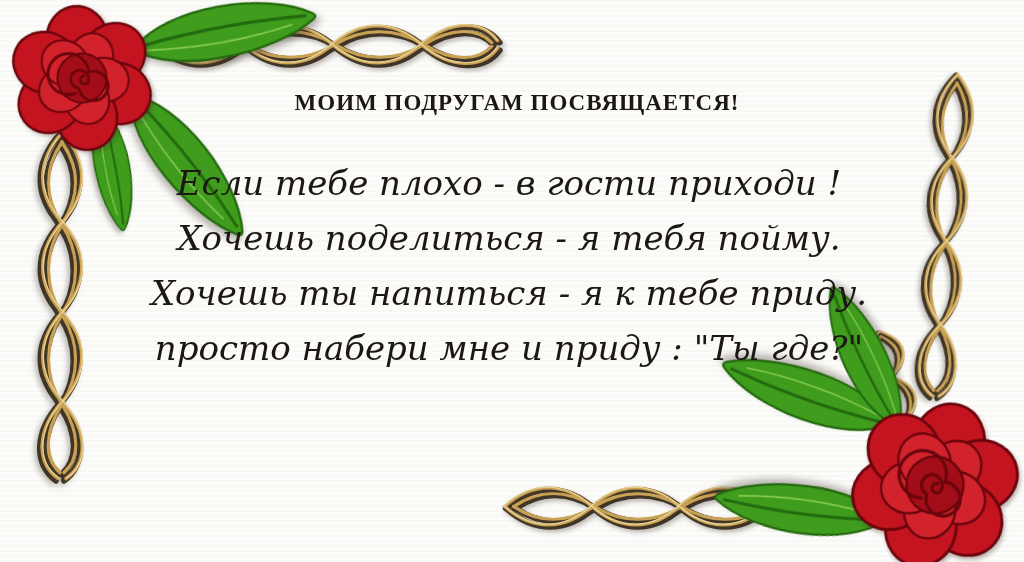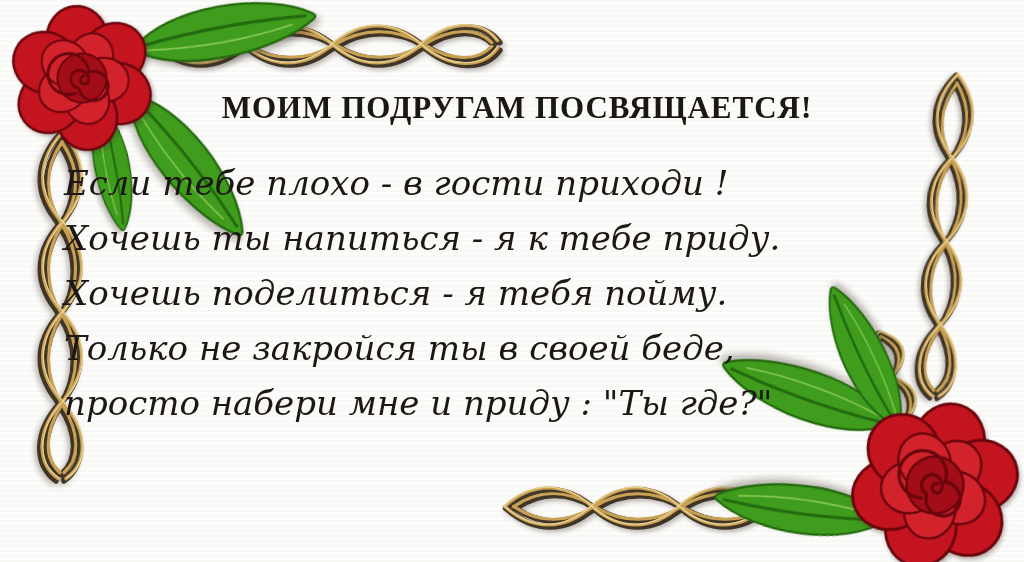--- a/index.html
+++ b/index.html
@@ -14,25 +14,25 @@
   }
   .deco-layer{position:absolute;inset:0;z-index:1;}
   .deco{filter:drop-shadow(2px 3px 2.5px rgba(60,50,40,0.35));}
   .text-layer{
     position:absolute;inset:0;z-index:2;color:var(--text,#1c1614);
   }
   .title{
     position:absolute;top:90px;left:120px;right:110px;
     text-align:center;
     font-family:"Liberation Serif", serif;
-    font-weight:bold;font-size:31px;letter-spacing:1px;
+    font-weight:bold;font-size:23px;letter-spacing:1px;
     color:var(--text,#1c1614);
   }
   .poem{
-    position:absolute;top:156px;left:64px;right:70px;text-align:left;
+    position:absolute;top:156px;left:64px;right:70px;text-align:center;
   }
   .line{
     height:55px;line-height:55px;white-space:nowrap;
     font-family:"DejaVu Serif", serif;
     font-style:italic;font-weight:500;font-size:34px;
     color:var(--text,#1c1614);
   }
 </style>
 </head>
 <body>
@@ -102,19 +102,18 @@
     <use href="#leaf" class="deco" transform="translate(895,425) rotate(-160) scale(1.5)"></use>
     <use href="#leaf" class="deco" transform="translate(900,430) rotate(-115) scale(1.3)"></use>
     <use href="#leaf" class="deco" transform="translate(890,520) rotate(188) scale(1.45)"></use>
     <use href="#rose" class="deco" transform="translate(935,485) rotate(10) scale(0.95)"></use>
   </svg>
 
   <div class="text-layer">
     <div class="title">МОИМ ПОДРУГАМ ПОСВЯЩАЕТСЯ!</div>
     <div class="poem">
       <div class="line">Если тебе плохо - в гости приходи !</div>
+      <div class="line">Хочешь поделиться - я тебя пойму.</div>
       <div class="line">Хочешь ты напиться - я к тебе приду.</div>
-      <div class="line">Хочешь поделиться - я тебя пойму.</div>
-      <div class="line">Только не закройся ты в своей беде,</div>
       <div class="line">просто набери мне и приду : "Ты где?"</div>
     </div>
   </div>
 </div>
 
 </body></html>

